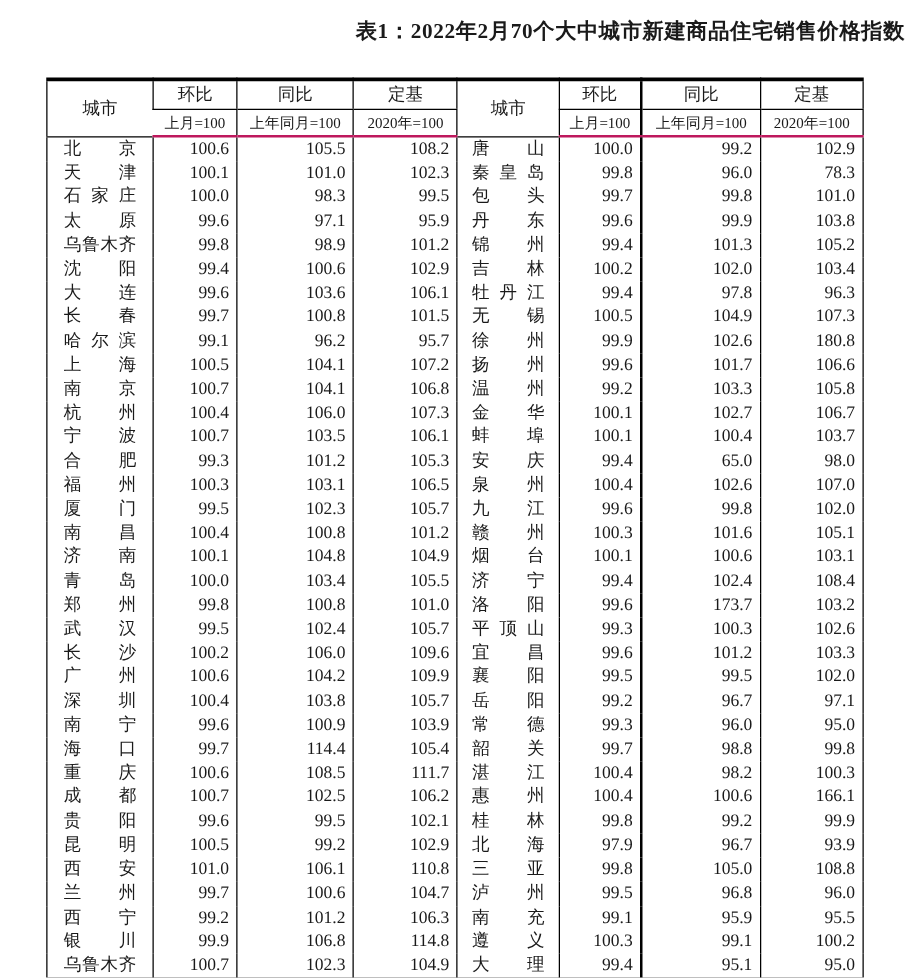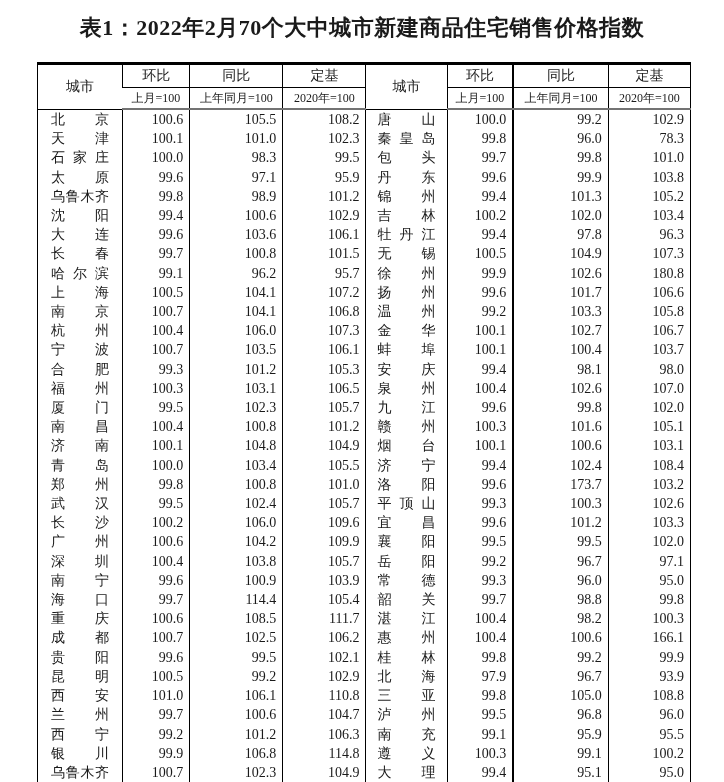--- a/index.html
+++ b/index.html
@@ -7,22 +7,22 @@
     padding: 0;
     background: #ffffff;
     width: 724px;
     height: 782px;
     font-family: "Liberation Serif", "DejaVu Serif", serif;
     color: #1a1a1a;
     overflow: hidden;
   }
   .title {
     padding-top: 13px;
-    text-align: center;
-    font-size: 22px;
+    text-align: right;
+    font-size: 17px;
     font-weight: bold;
     letter-spacing: 0.5px;
     height: 22px;
   }
   table.price-table {
     border-collapse: collapse;
     table-layout: fixed;
     width: 654px;
     margin-top: 27px;
     margin-left: 37px;
@@ -44,21 +44,21 @@
     height: 22px;
     font-size: 14px;
     text-align: center;
   }
   thead th.cityh {
     border-bottom: 2px solid #000;
     font-size: 14px;
     text-align: center;
   }
   thead tr.subrow th {
-    border-bottom: 2px solid #737373;
+    border-bottom: 2px solid #be185d;
     height: 20px;
     font-size: 12px;
     text-align: center;
   }
   tbody td {
     height: 19.2px;
     font-size: 14px;
     line-height: 19.2px;
   }
   td.num { text-align: right; padding-right: 6px; }
@@ -238,21 +238,21 @@
         <td class="num">100.4</td>
         <td class="num">103.7</td>
       </tr>
       <tr>
         <td class="city"><span class="cityname">合肥</span></td>
         <td class="num">99.3</td>
         <td class="num">101.2</td>
         <td class="num">105.3</td>
         <td class="city"><span class="cityname">安庆</span></td>
         <td class="num thickr">99.4</td>
-        <td class="num">98.1</td>
+        <td class="num">65.0</td>
         <td class="num">98.0</td>
       </tr>
       <tr>
         <td class="city"><span class="cityname">福州</span></td>
         <td class="num">100.3</td>
         <td class="num">103.1</td>
         <td class="num">106.5</td>
         <td class="city"><span class="cityname">泉州</span></td>
         <td class="num thickr">100.4</td>
         <td class="num">102.6</td>

